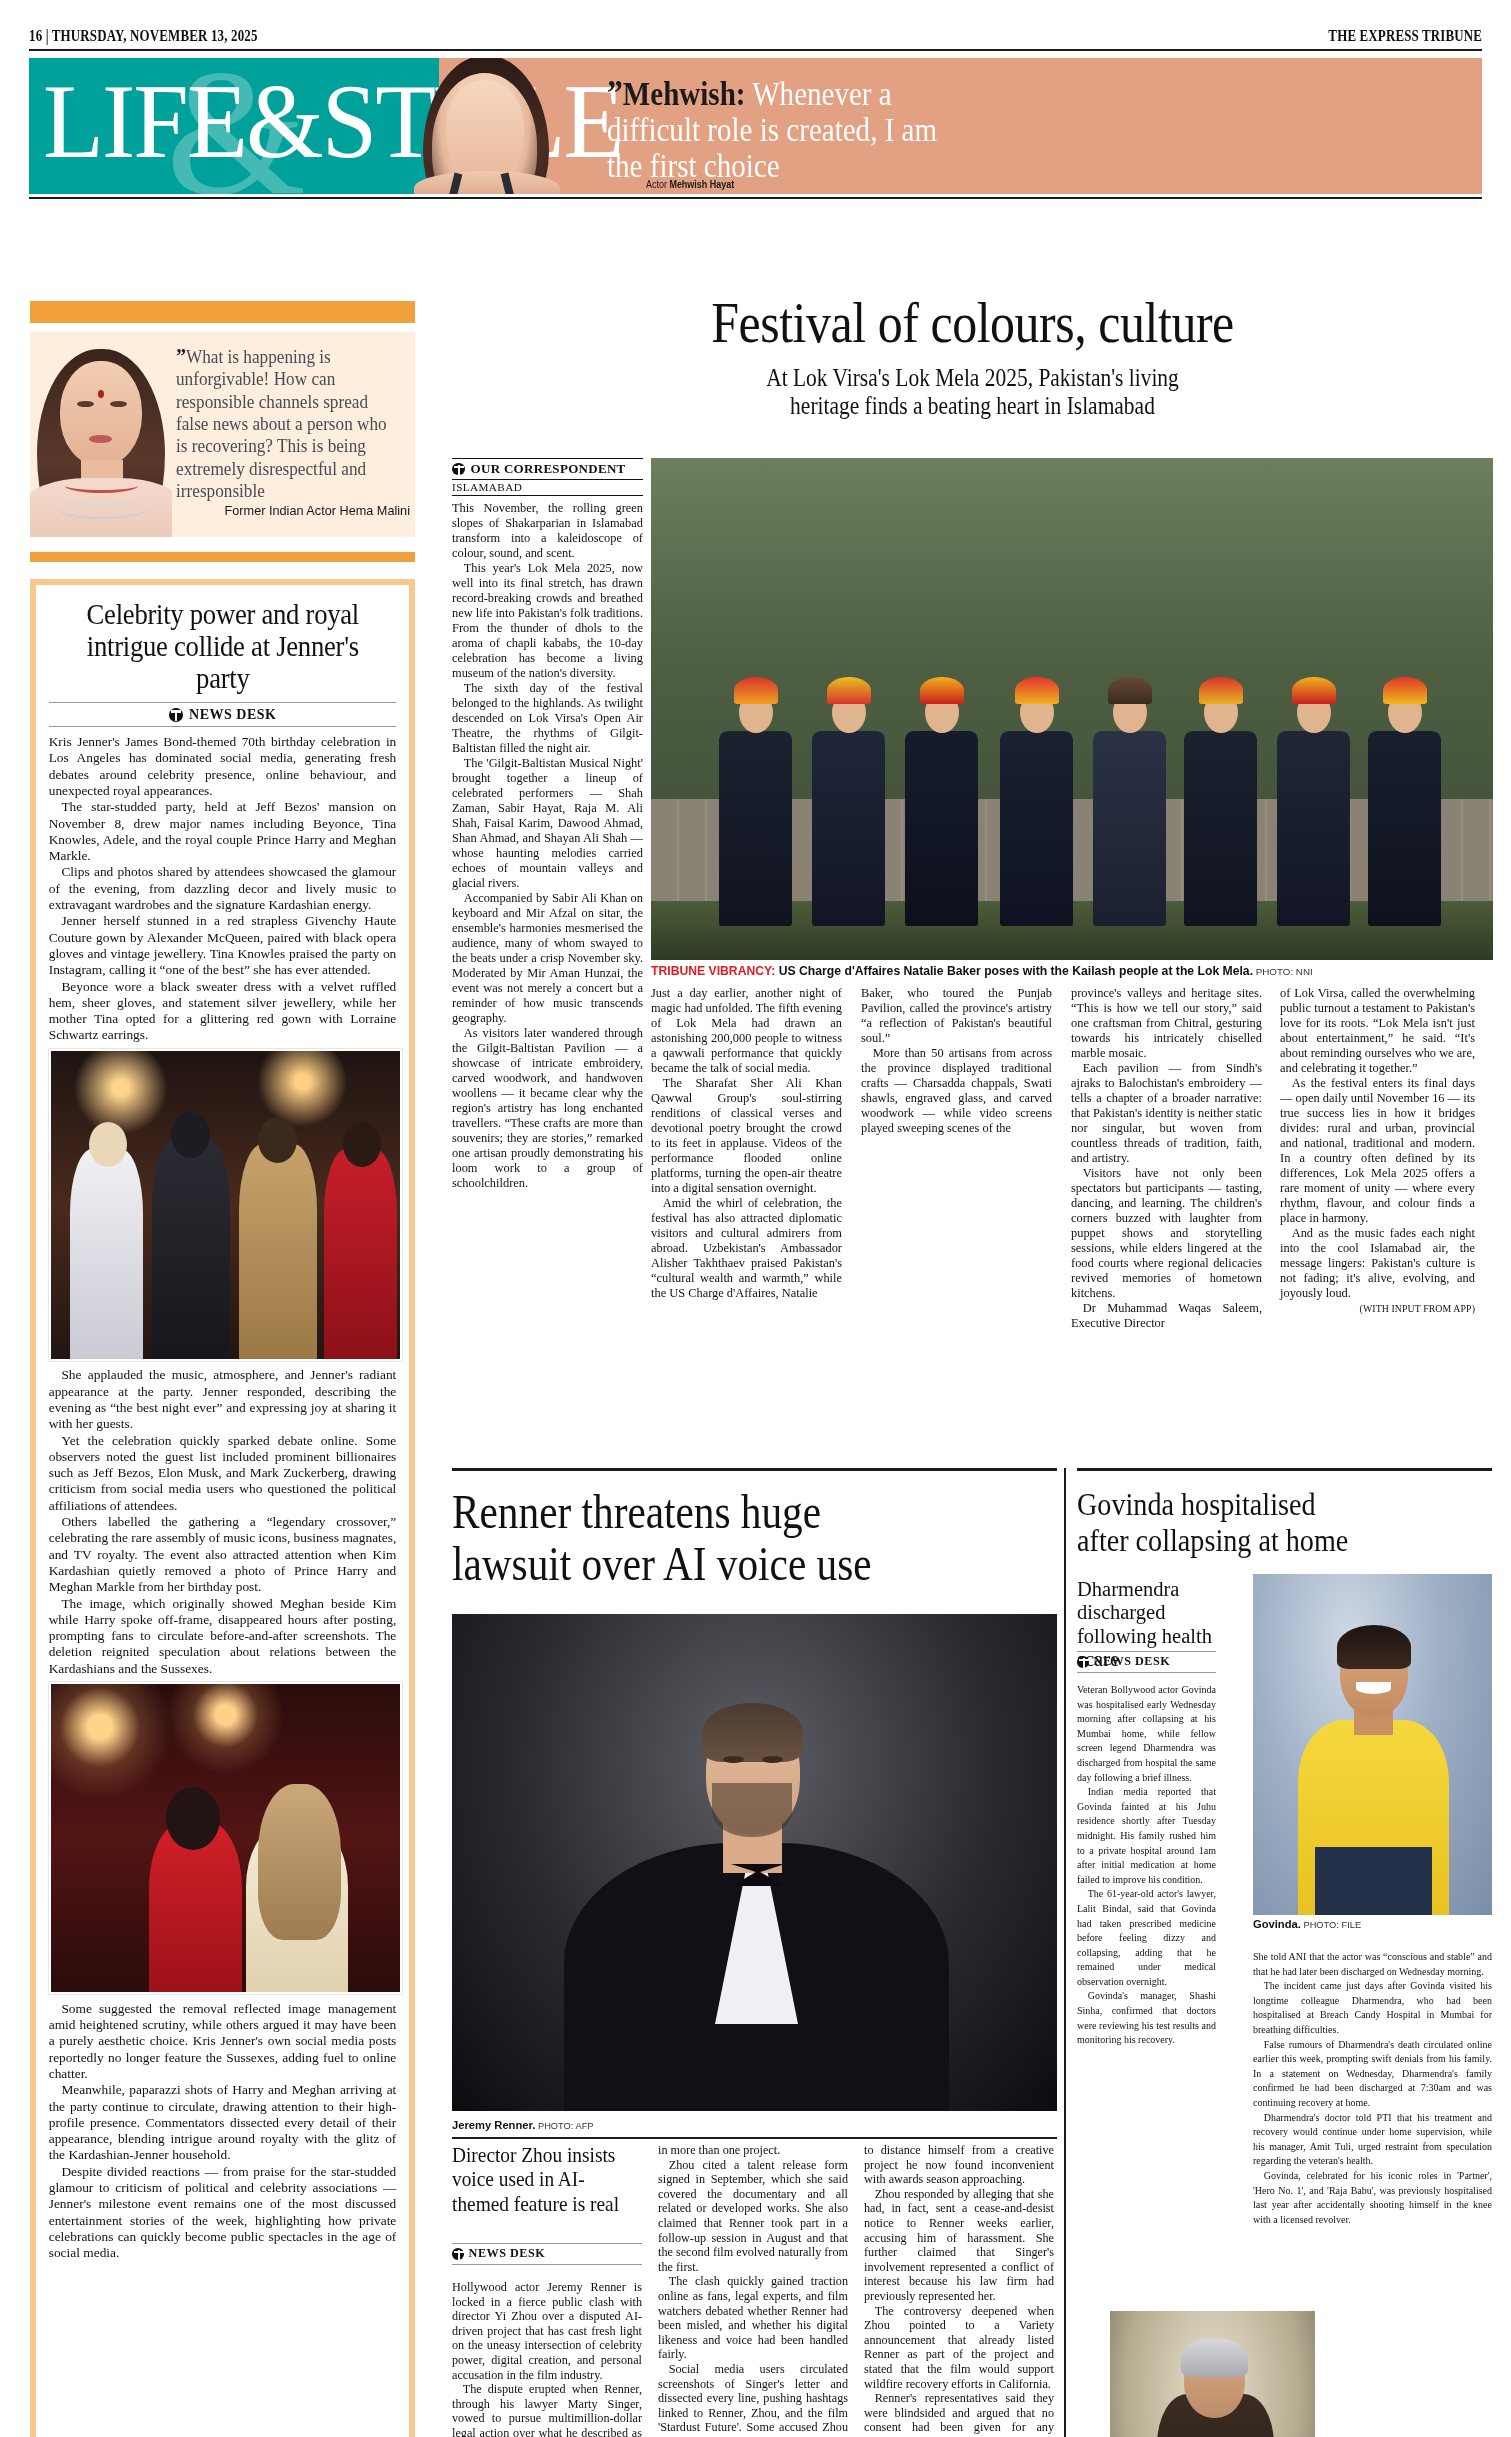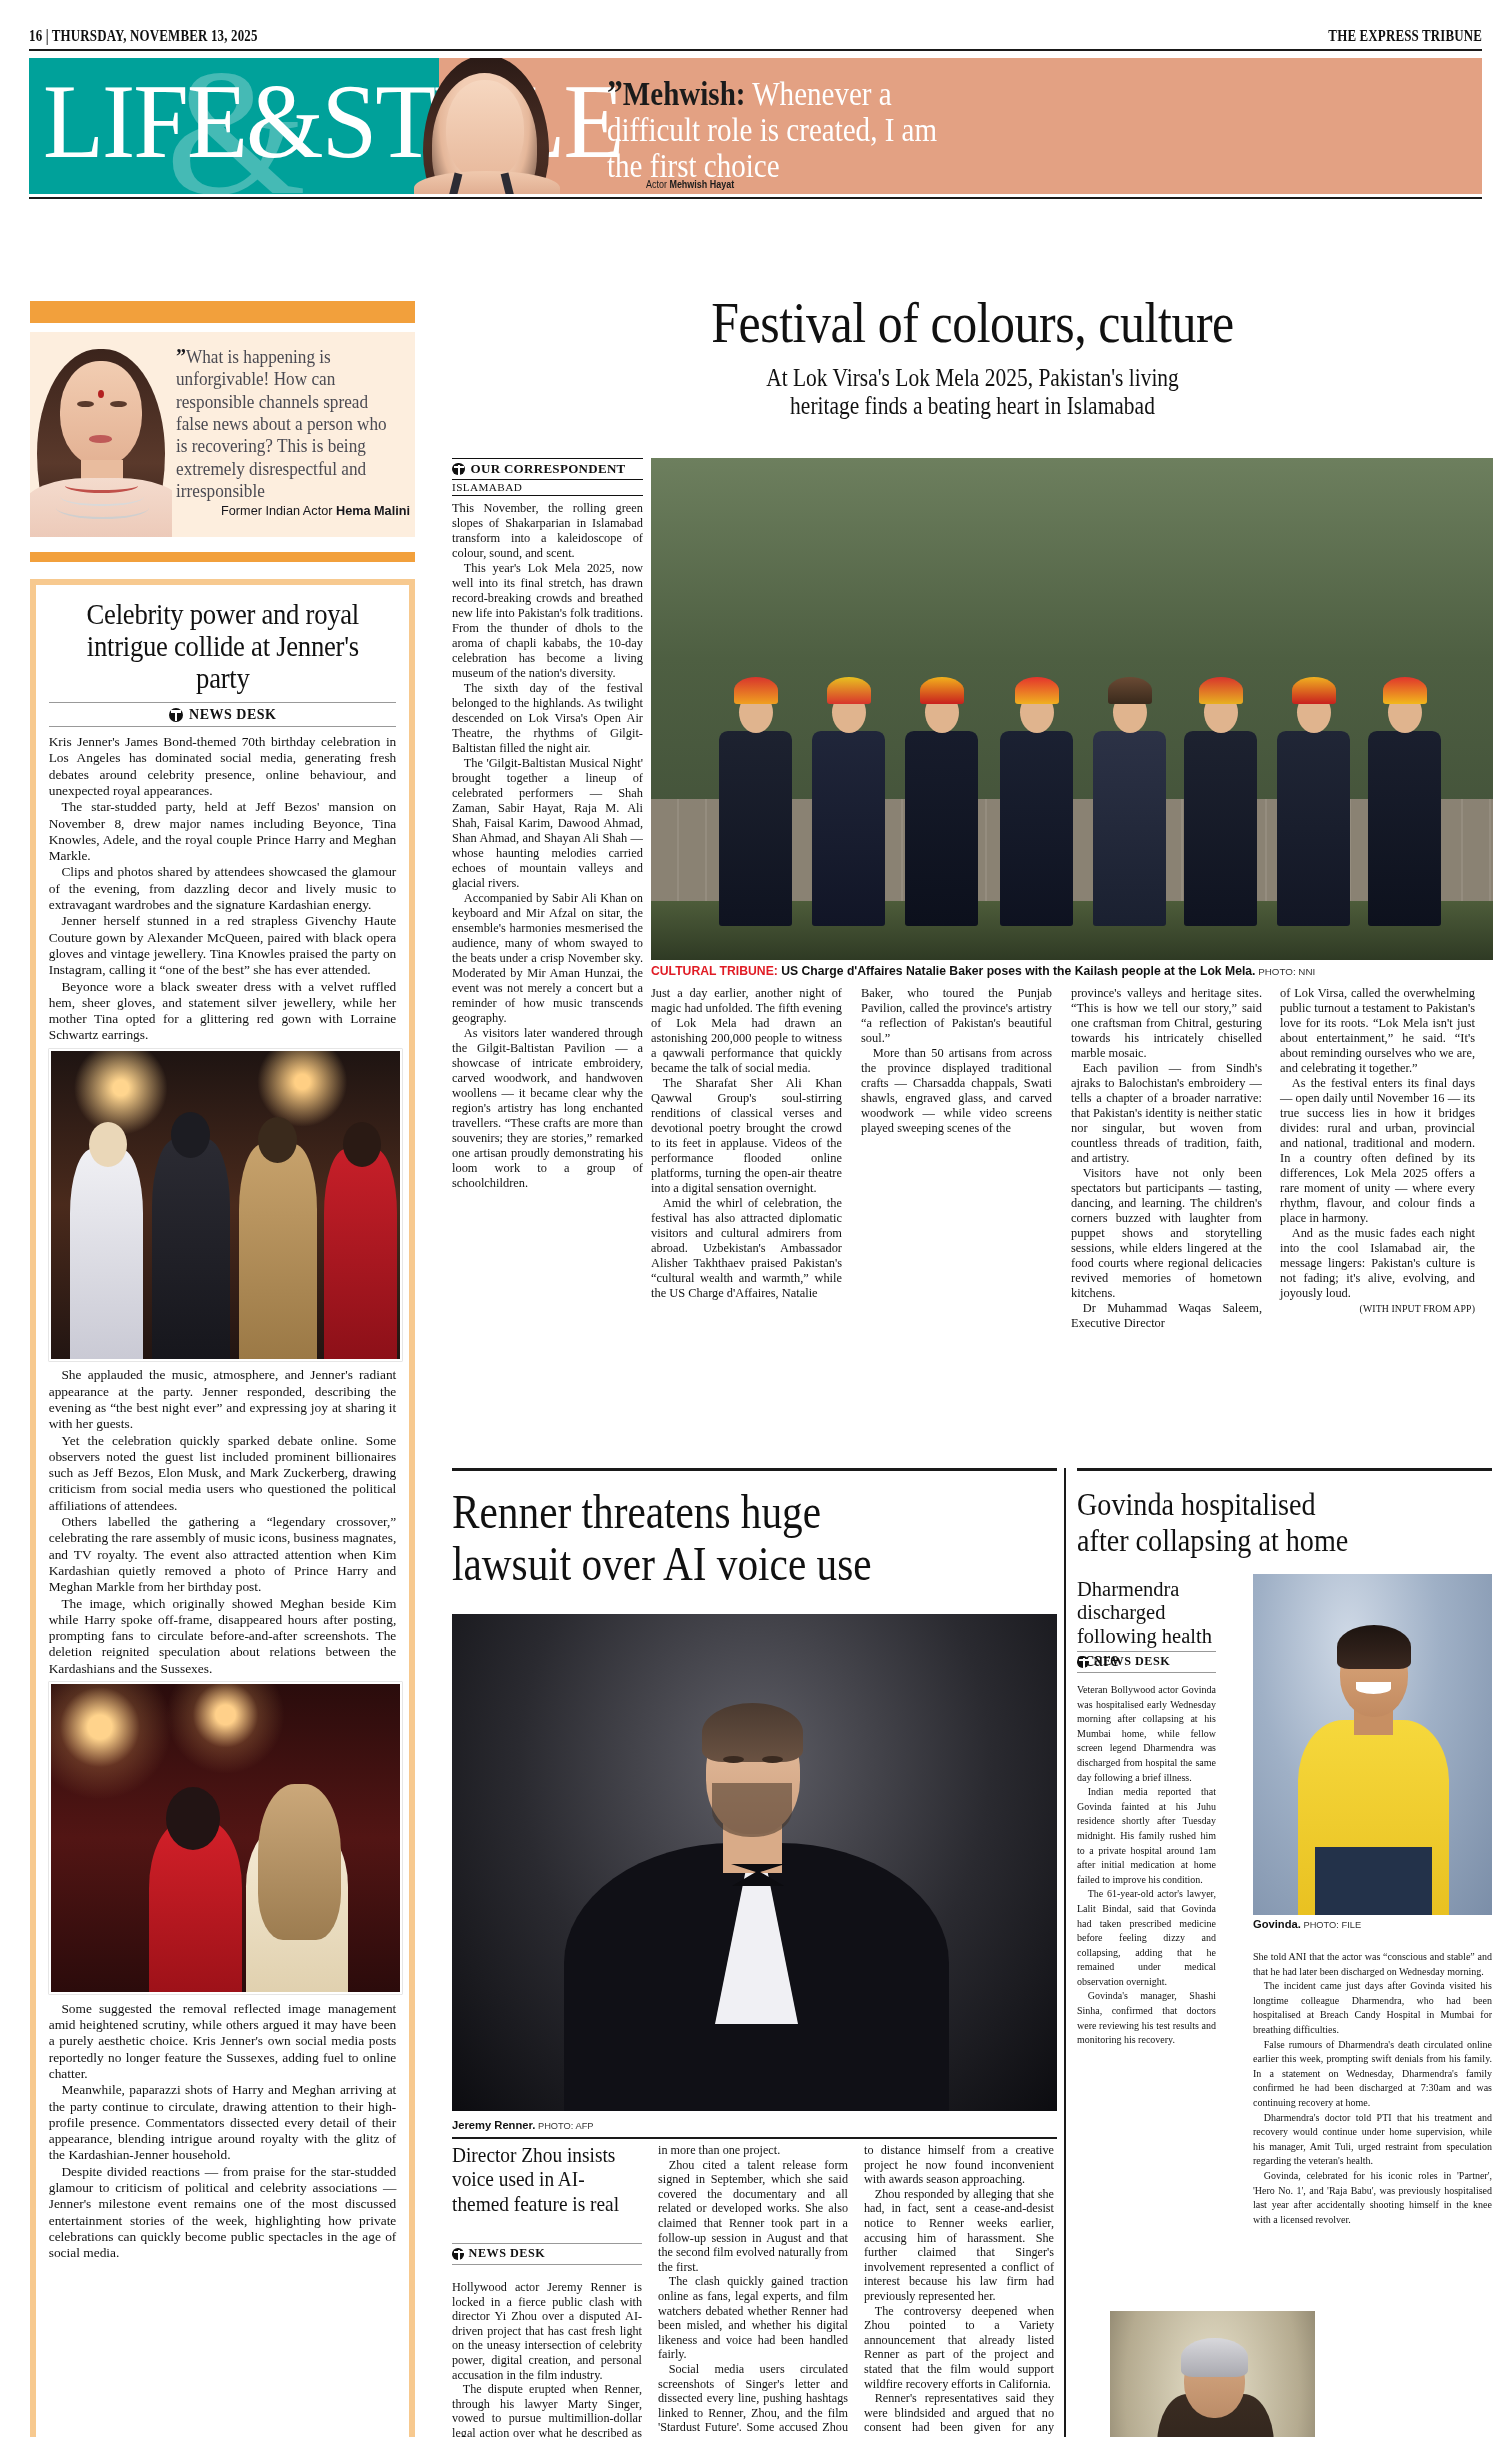--- a/index.html
+++ b/index.html
@@ -73,21 +73,21 @@
       background:linear-gradient(#f4dbcd,#ecc9b8); border-radius:40% 40% 0 0; }
   .qb-photo .neck1 { position:absolute; left:35px; top:146px; width:73px; height:14.6px; border-bottom:3.4px solid #c0504a; border-radius:0 0 50% 50%; }
   .qb-photo .neck2 { position:absolute; left:30px; top:155px; width:84px; height:18.5px; border-bottom:2.9px solid #d9d9d9; border-radius:0 0 50% 50%; }
   .qb-photo .neck3 { position:absolute; left:26px; top:165px; width:93px; height:22.4px; border-bottom:2.9px solid #cfcfcf; border-radius:0 0 50% 50%; }
   .qb-text { position:absolute; left:146px; top:12.7px; width:231px; }
   .qb-quote { font-family:"Liberation Serif", serif; font-size:18.5px; line-height:22.4px; color:#4a4a52;
               transform:scaleX(.93); transform-origin:left top; }
   .qb-quote .gl { color:#16161c; font-weight:bold; font-size:21.5px; }
   .qb-credit { position:absolute; left:146px; top:172px; width:234px; text-align:right; font-size:12.7px;
                font-family:"Liberation Sans", sans-serif; color:#16161c; }
-  .qb-credit b { font-weight:bold; }
+  .qb-credit b { font-weight:normal; }
 
   .rail-orange2 { position:absolute; left:30px; top:552px; width:385px; height:9.8px; background:#f2a03c; }
 
   
   .leftbox { position:absolute; left:30px; top:579px; width:385px; height:2048px;
              border:6.8px solid #f7c98f; background:#fff; padding:12.7px 12.7px 0 12.7px; }
   .lb-head { font-family:"Liberation Serif", serif; font-size:29px; line-height:32px;
              text-align:center; letter-spacing:-0.3px; transform:scaleX(.92); transform-origin:center top;}
   .newsdesk { margin-top:8.8px; border-top:1px solid #999; border-bottom:1px solid #999; padding:3.4px 0;
               display:flex; justify-content:center; align-items:center; gap:5.9px; }
@@ -427,21 +427,21 @@
       <div class="head"></div>
       <div class="cap" style="background:linear-gradient(#f0b020,#c8201e)"></div>
     </div>
     <div class="fig" style="left:717px">
       <div class="body" style="background:linear-gradient(#1a1f2e,#0d111d)"></div>
       <div class="head"></div>
       <div class="cap" style="background:linear-gradient(#e0352c,#f2b81c)"></div>
     </div>
   </div>
 
-  <div class="main-cap"><span class="kicker">CULTURAL TRIBUNE:</span><span class="capbold"> US Charge d'Affaires Natalie Baker poses with the Kailash people at the Lok Mela.</span><span class="capcredit"> PHOTO: NNI</span></div>
+  <div class="main-cap"><span class="kicker">TRIBUNE VIBRANCY:</span><span class="capbold"> US Charge d'Affaires Natalie Baker poses with the Kailash people at the Lok Mela.</span><span class="capcredit"> PHOTO: NNI</span></div>
 
   <div class="mcol" style="left:651px">
     <p class="first">Just a day earlier, another night of magic had unfolded. The fifth evening of Lok Mela had drawn an astonishing 200,000 people to witness a qawwali performance that quickly became the talk of social media.</p>
     <p>The Sharafat Sher Ali Khan Qawwal Group's soul-stirring renditions of classical verses and devotional poetry brought the crowd to its feet in applause. Videos of the performance flooded online platforms, turning the open-air theatre into a digital sensation overnight.</p>
     <p>Amid the whirl of celebration, the festival has also attracted diplomatic visitors and cultural admirers from abroad. Uzbekistan's Ambassador Alisher Takhthaev praised Pakistan's “cultural wealth and warmth,” while the US Charge d'Affaires, Natalie</p>
   </div>
   <div class="mcol" style="left:861px">
     <p class="first">Baker, who toured the Punjab Pavilion, called the province's artistry “a reflection of Pakistan's beautiful soul.”</p>
     <p>More than 50 artisans from across the province displayed traditional crafts — Charsadda chappals, Swati shawls, engraved glass, and carved woodwork — while video screens played sweeping scenes of the</p>
   </div>

